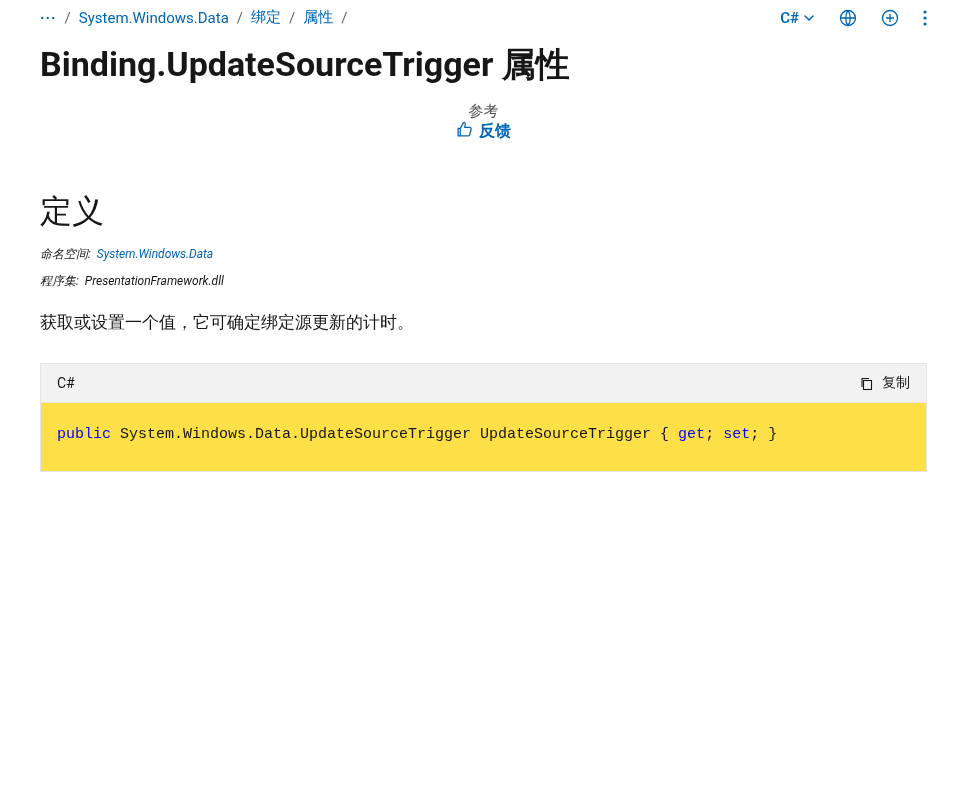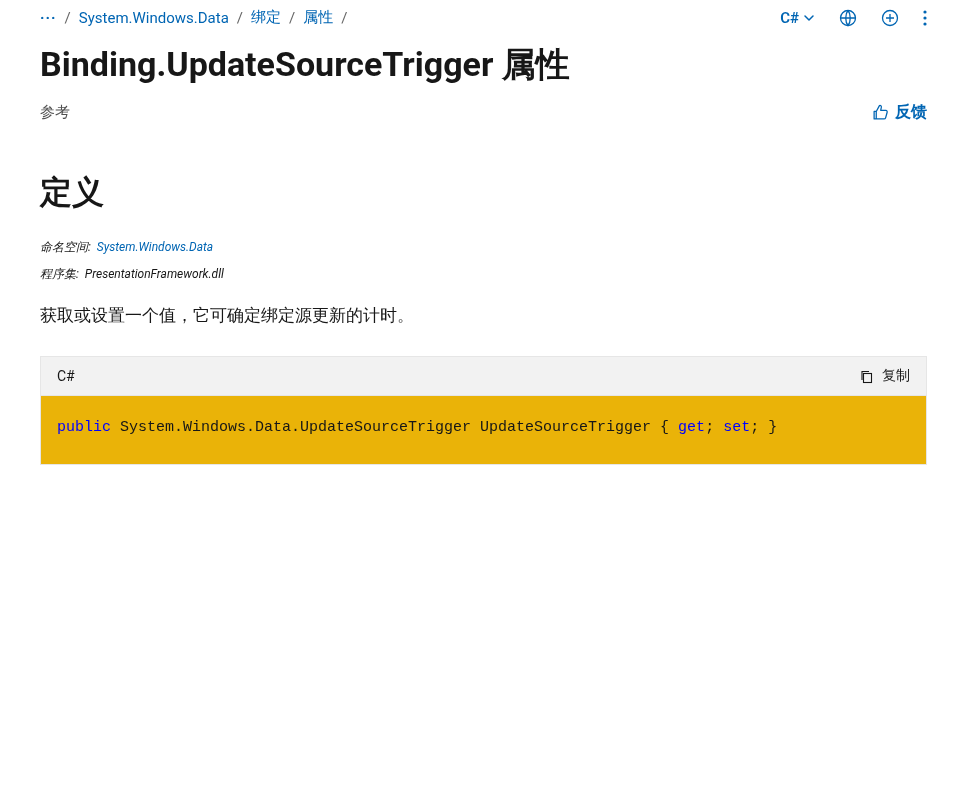--- a/index.html
+++ b/index.html
@@ -6,31 +6,31 @@
     body { font-family: "Segoe UI", -apple-system, BlinkMacSystemFont, Roboto, "Helvetica Neue", sans-serif; color: #171717; background: #fff; padding: 0 40px; }
     .topbar { display: flex; align-items: center; justify-content: space-between; padding: 8px 0 12px 0; }
     .breadcrumb { display: flex; align-items: center; gap: 8px; font-size: 15px; color: #666; }
     .breadcrumb a { color: #0065b3; text-decoration: none; }
     .breadcrumb .sep { color: #666; }
     .breadcrumb .dots { color: #0065b3; font-weight: bold; letter-spacing: 1px; cursor: pointer; }
     .topbar-right { display: flex; align-items: center; gap: 24px; }
     .lang-sel { display: flex; align-items: center; gap: 4px; color: #0065b3; font-size: 15px; cursor: pointer; font-weight: 600; }
     .icon-btn { color: #0065b3; cursor: pointer; display: flex; align-items: center; justify-content: center; }
     h1.page-title { font-size: 34px; font-weight: 700; line-height: 1.25; margin-top: 4px; margin-bottom: 16px; word-break: break-word; }
-    .subhead-row { display: flex; align-items: center; justify-content: space-between; margin-bottom: 48px; }
+    .subhead-row { display: flex; align-items: center; justify-content: space-between; margin-bottom: 48px; flex-direction: column; }
     .reference-label { font-size: 15px; color: #505050; }
-    .feedback { display: flex; align-items: center; gap: 6px; color: #0065b3; font-size: 16px; font-weight: 600; cursor: pointer; }
-    h2.section-title { font-size: 32px; font-weight: 700; margin-bottom: 24px; }
+    .feedback { display: flex; gap: 6px; color: #0065b3; font-size: 16px; font-weight: 600; cursor: pointer; }
+    h2.section-title { font-size: 32px; font-weight: 400; margin-bottom: 12px; }
     .meta-row { font-size: 12px; color: #171717; margin-bottom: 10px; font-style: italic; }
     .meta-row a { color: #0065b3; text-decoration: none; }
     .description { font-size: 17px; margin-top: 20px; margin-bottom: 28px; line-height: 1.5; }
     .code-block { border: 1px solid #e6e6e6; }
     .code-header { display: flex; align-items: center; justify-content: space-between; background: #f2f2f2; padding: 10px 16px; font-size: 14px; color: #171717; border-bottom: 1px solid #e6e6e6; }
     .copy-btn { display: flex; align-items: center; gap: 8px; color: #171717; cursor: pointer; font-size: 14px; }
-    .code-body { padding: 20px 16px 24px 16px; font-family: Consolas, "Courier New", monospace; font-size: 15px; line-height: 1.6; white-space: pre-wrap; background: #eab308; }
+    .code-body { padding: 20px 16px 24px 16px; font-family: Consolas, "Courier New", monospace; font-size: 15px; line-height: 1.6; white-space: pre-wrap; background: #fde047; }
     .tok-kw { color: #0000ff; }
     .tok-type { color: #171717; }
     svg { display: block; }
   </style>
 </head>
 <body>
 
 <div class="topbar">
   <nav class="breadcrumb">
     <span class="dots">···</span>

